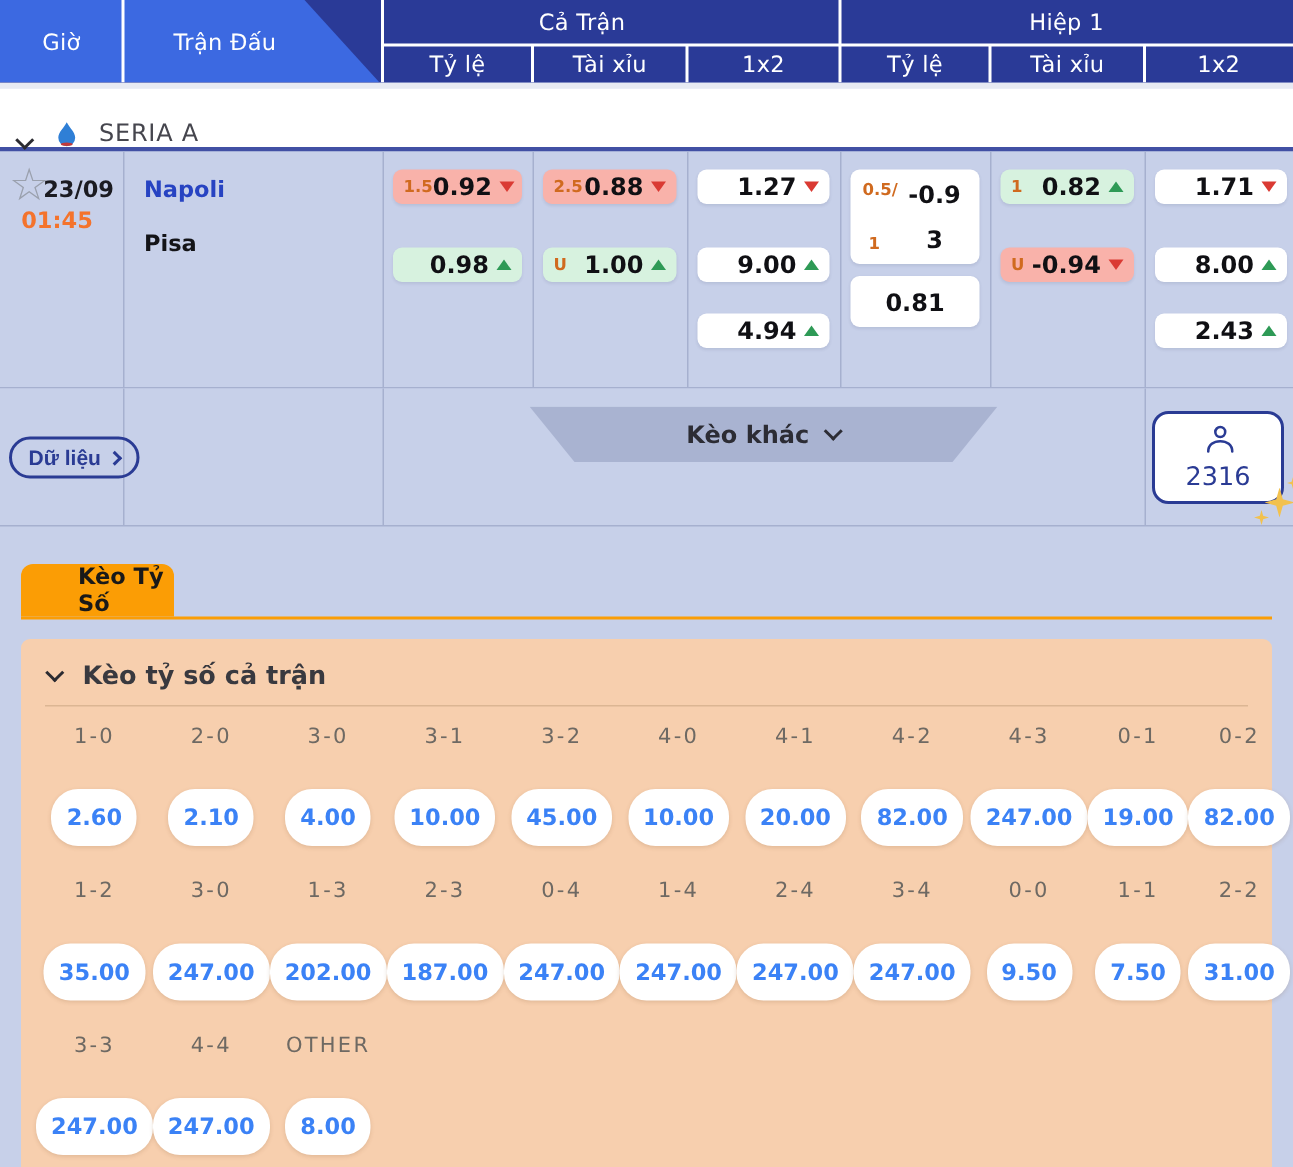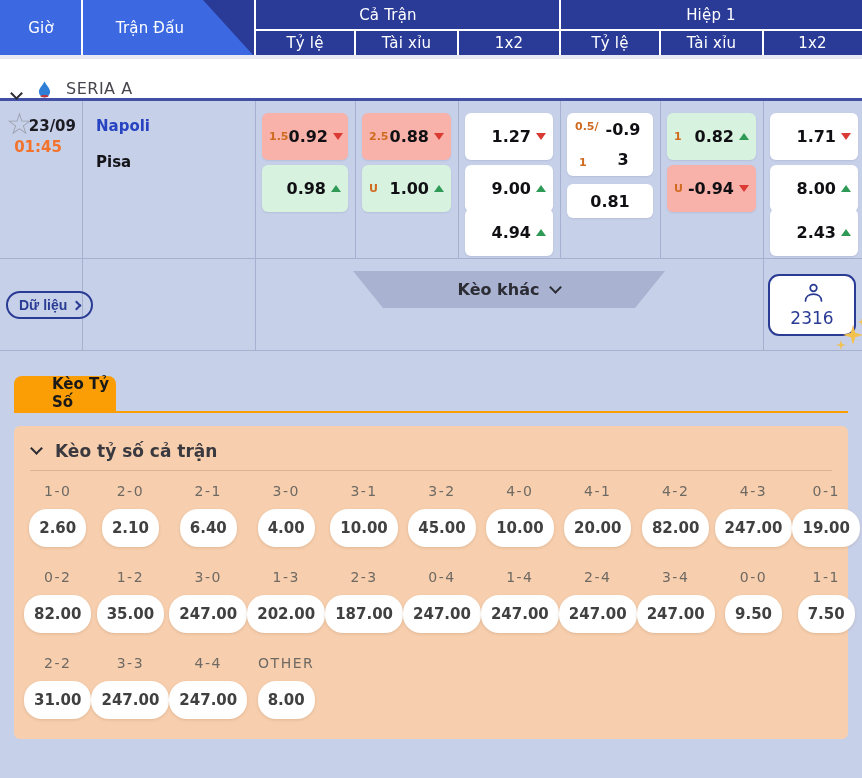--- a/index.html
+++ b/index.html
@@ -34,21 +34,21 @@
   .colline { position:absolute; top:0; bottom:0; width:1px; background:#a6b0cf; }
 
   .fav-star { position:absolute; left:6px; top:8px; font-size:30px; line-height:30px;
     color:#9aa0ad; cursor:pointer; }
   .dt-block { position:absolute; left:0; top:16px; width:76px; text-align:right; }
   .dt-date { font-size:15px; font-weight:700; color:#1b1b21; }
   .dt-time { font-size:15px; font-weight:700; color:#f4732c; margin-top:3px;text-align:center; }
   .team-home { position:absolute; left:96px; top:16px; font-size:15px; font-weight:700; color:#2743c2; }
   .team-away { position:absolute; left:96px; top:52px; font-size:15px; font-weight:700; color:#141418; }
 
-  .cell { position:absolute; height:47px; border-radius:6px; background:#fff;
+  .cell { position:absolute; height:23px; border-radius:6px; background:#fff;
     display:flex; align-items:center; padding:0 7px; cursor:pointer;
     box-shadow:0 1px 2px rgba(40,50,90,.10); }
   .cell[data-style="pink"]  { background:#f9b2aa; }
   .cell[data-style="green"] { background:#d7f2df; }
   .hdp { font-size:11px; font-weight:700; color:#d06a1f; }
   .grp { margin-left:auto; display:flex; align-items:center; gap:5px; }
   .val { font-size:16px; font-weight:700; color:#101014; }
   .tri { width:0; height:0; display:inline-block; }
   .tri[data-trend="down"] { border-left:5px solid transparent; border-right:5px solid transparent;
     border-top:7px solid #da3a33; }
@@ -98,22 +98,22 @@
   .panel { margin:15px 14px 0 14px; background:#f7cfae; border-radius:6px; padding-bottom:20px; }
   .panel-head { display:flex; align-items:center; padding:15px 16px 9px 18px; cursor:pointer; }
   .panel-head .chev { border-color:#2b2b31; }
   .panel-title { margin-left:14px; font-size:17px; font-weight:600; color:#39393f; }
   .panel-div { margin:0 16px; border-bottom:1px solid #dcb693; }
 
   .sc-grid { display:grid; grid-template-columns:repeat(11, 1fr); row-gap:22px;
     padding:12px 10px 0 10px; }
   .sc { display:flex; flex-direction:column; align-items:center; }
   .sc-l { font-size:14px; color:#6e6963; letter-spacing:1.5px; height:20px; }
-  .sc-b { margin-top:6px; min-width:54px; height:38px; padding:0 10px; background:#fff; border:none;
-    border-radius:18px; font-family:inherit; font-size:15px; font-weight:700; color:#404040;
+  .sc-b { margin-top:23px; min-width:54px; height:38px; padding:0 10px; background:#fff; border:none;
+    border-radius:18px; font-family:inherit; font-size:15px; font-weight:700; color:#3b82f6;
     box-shadow:0 1px 3px rgba(120,80,40,.18); cursor:pointer; display:flex; align-items:center;
     justify-content:center; }
 </style>
 </head>
 <body>
 
 <div class="app">
 
   <div class="header">
     <div class="header-bright"></div>
@@ -312,24 +312,20 @@
     <div class="sc-grid">
       <div class="sc">
           <div class="sc-l">1-0</div>
           <button class="sc-b">2.60</button>
         </div>
       <div class="sc">
           <div class="sc-l">2-0</div>
           <button class="sc-b">2.10</button>
         </div>
       <div class="sc">
-          <div class="sc-l">2-1</div>
-          <button class="sc-b">6.40</button>
-        </div>
-      <div class="sc">
           <div class="sc-l">3-0</div>
           <button class="sc-b">4.00</button>
         </div>
       <div class="sc">
           <div class="sc-l">3-1</div>
           <button class="sc-b">10.00</button>
         </div>
       <div class="sc">
           <div class="sc-l">3-2</div>
           <button class="sc-b">45.00</button>

